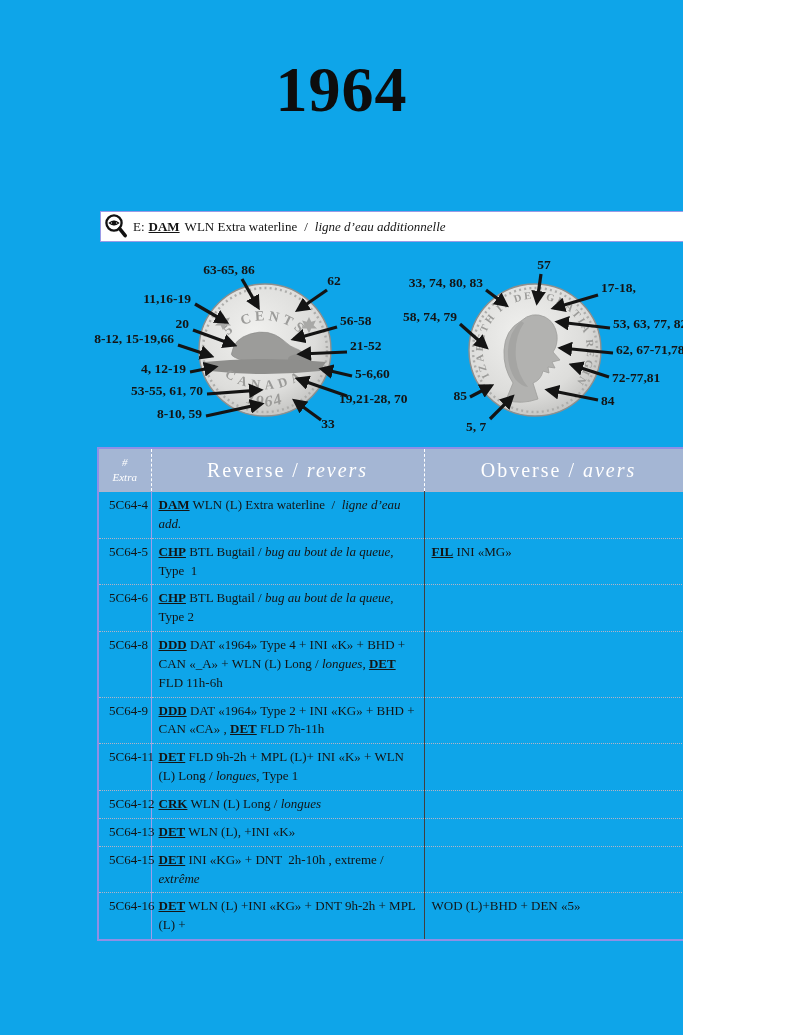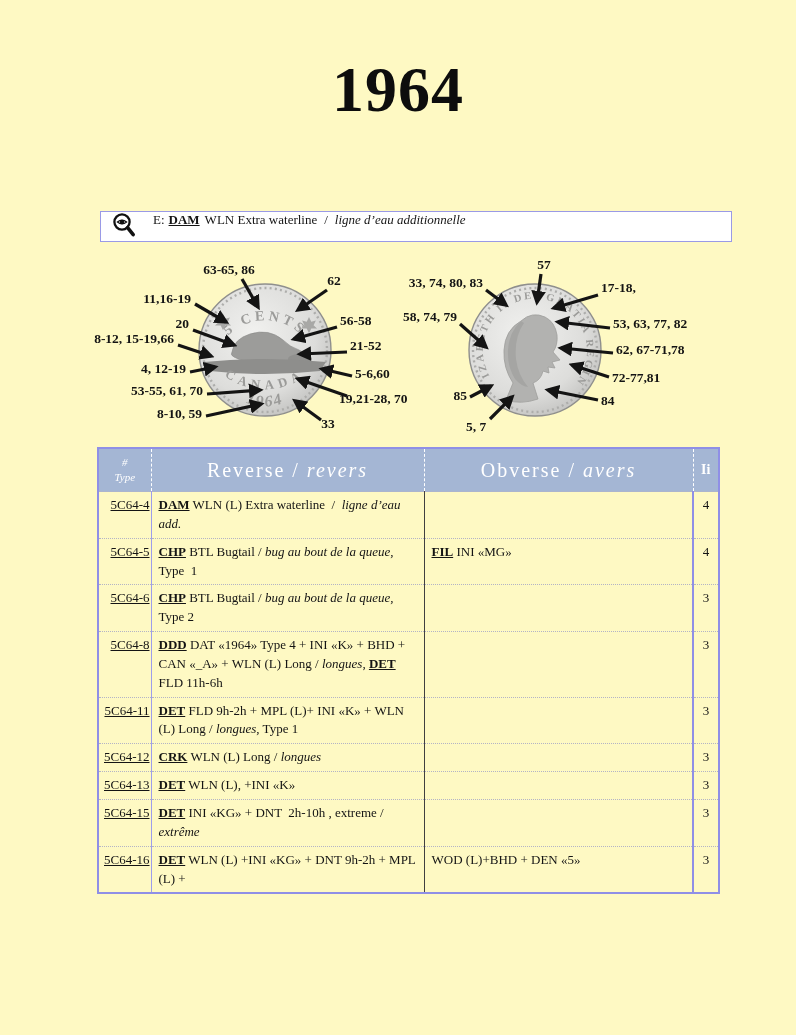--- a/index.html
+++ b/index.html
@@ -1,28 +1,28 @@
 <!DOCTYPE html>
 <html style="--header-bg: #a4b6d4; --table-border: #8f8fe6;"><head>
 <meta charset="utf-8">
 <style>
   html,body{margin:0;padding:0;background:#ffffff;}
   .page{
-    position:relative;width:796px;height:1035px;background:#fef9c3;overflow:hidden;
+    position:relative;width:683px;height:1035px;background:#0ea5e9;overflow:hidden;
     font-family:"Liberation Serif",serif;color:#141414;
   }
   
   .title{
     position:absolute;top:58px;left:0;right:0;margin:0;text-align:center;
     font-size:64px;font-weight:bold;line-height:1;letter-spacing:1px;color:#0d0d0d;
   }
   
   .legend-box{
     position:absolute;left:100px;top:211px;width:622px;height:29px;
-    border:1.5px solid #9a9ae6;display:flex;gap:14px;padding-left:8px;
+    border:1.5px solid #9a9ae6;display:flex;align-items:center;gap:2px;padding-left:0;
     background:#fff;
   }
   .legend-text{font-size:13px;white-space:pre-wrap;}
   .legend-text .code{font-weight:bold;text-decoration:underline;margin:0 5px 0 4px;}
   .legend-text .sep{margin:0 7px;}
   .legend-text i{font-style:italic;}
   
   .diagram{position:absolute;left:0;top:253px;width:800px;height:195px;}
   .callout{font-family:"Liberation Serif",serif;font-weight:bold;font-size:13.5px;fill:#141414;}
   .arrow{stroke:#141414;stroke-width:3.2;}
@@ -38,21 +38,21 @@
     background:var(--header-bg,#a4b6d4);color:#fff;font-weight:normal;
     height:40px;vertical-align:middle;letter-spacing:2px;font-size:20px;
   }
   thead th.c-coin{font-size:11px;font-style:italic;line-height:1.35;letter-spacing:0;}
   thead th.c-idx{font-weight:bold;font-size:14px;letter-spacing:0;}
   thead th:not(:last-child){border-right:1px dashed #ffffff;}
   tbody td{
     border-top:1px dotted #b3b3c6;padding:4px 7px;vertical-align:top;line-height:1.45;
   }
   tbody td.c-coin{
-    text-align:right;padding:4px 1px;border-right:1px solid #9d9dec;white-space:nowrap;text-decoration:underline;
+    text-align:left;padding:4px 10px;border-right:1px solid #9d9dec;white-space:nowrap;
   }
   tbody td.c-rev{border-right:1px solid #404040;white-space:pre-wrap;}
   tbody td.c-obv{border-right:2px solid var(--table-border,#8f8fe6);white-space:pre-wrap;}
   tbody td.c-idx{text-align:center;padding:4px 2px;}
   .bu{font-weight:bold;text-decoration:underline;}
   .i{font-style:italic;}
   .note{float:right;}
 </style>
 </head>
 <body>
@@ -176,21 +176,21 @@
     <colgroup>
         <col style="width:53px">
         <col style="width:273px">
         <col style="width:269px">
         <col style="width:26px">
       </colgroup>
     <thead>
       <tr>
         <th class="c-coin">
           <div>#</div>
-          <div>Type</div>
+          <div>Extra</div>
         </th>
         <th class="c-rev"><span>Reverse /</span> <i>revers</i></th>
         <th class="c-obv"><span>Obverse /</span> <i>avers</i></th>
         <th class="c-idx">Ii</th>
       </tr>
     </thead>
     <tbody id="tbody">
         <tr>
           <td class="c-coin">5C64-4</td>
           <td class="c-rev"><span class="bu">DAM</span><span> WLN (L) Extra waterline  /  </span><span class="i">ligne d’eau add.</span></td>
@@ -209,20 +209,26 @@
           <td class="c-obv"></td>
           <td class="c-idx">3</td>
         </tr>
         <tr>
           <td class="c-coin">5C64-8</td>
           <td class="c-rev"><span class="bu">DDD</span><span> DAT «1964» Type 4 + INI «K» + BHD + CAN «_A» + WLN (L) Long / </span><span class="i">longues</span><span>, </span><span class="bu">DET</span><span> FLD 11h-6h</span></td>
           <td class="c-obv"></td>
           <td class="c-idx">3</td>
         </tr>
         <tr>
+          <td class="c-coin">5C64-9</td>
+          <td class="c-rev"><span class="bu">DDD</span><span> DAT «1964» Type 2 + INI «KG» + BHD + CAN «CA» , </span><span class="bu">DET</span><span> FLD 7h-11h</span></td>
+          <td class="c-obv"></td>
+          <td class="c-idx">3</td>
+        </tr>
+        <tr>
           <td class="c-coin">5C64-11</td>
           <td class="c-rev"><span class="bu">DET</span><span> FLD 9h-2h + MPL (L)+ INI «K» + WLN (L) Long / </span><span class="i">longues</span><span>, Type 1</span></td>
           <td class="c-obv"></td>
           <td class="c-idx">3</td>
         </tr>
         <tr>
           <td class="c-coin">5C64-12</td>
           <td class="c-rev"><span class="bu">CRK</span><span> WLN (L) Long / </span><span class="i">longues</span></td>
           <td class="c-obv"></td>
           <td class="c-idx">3</td>

